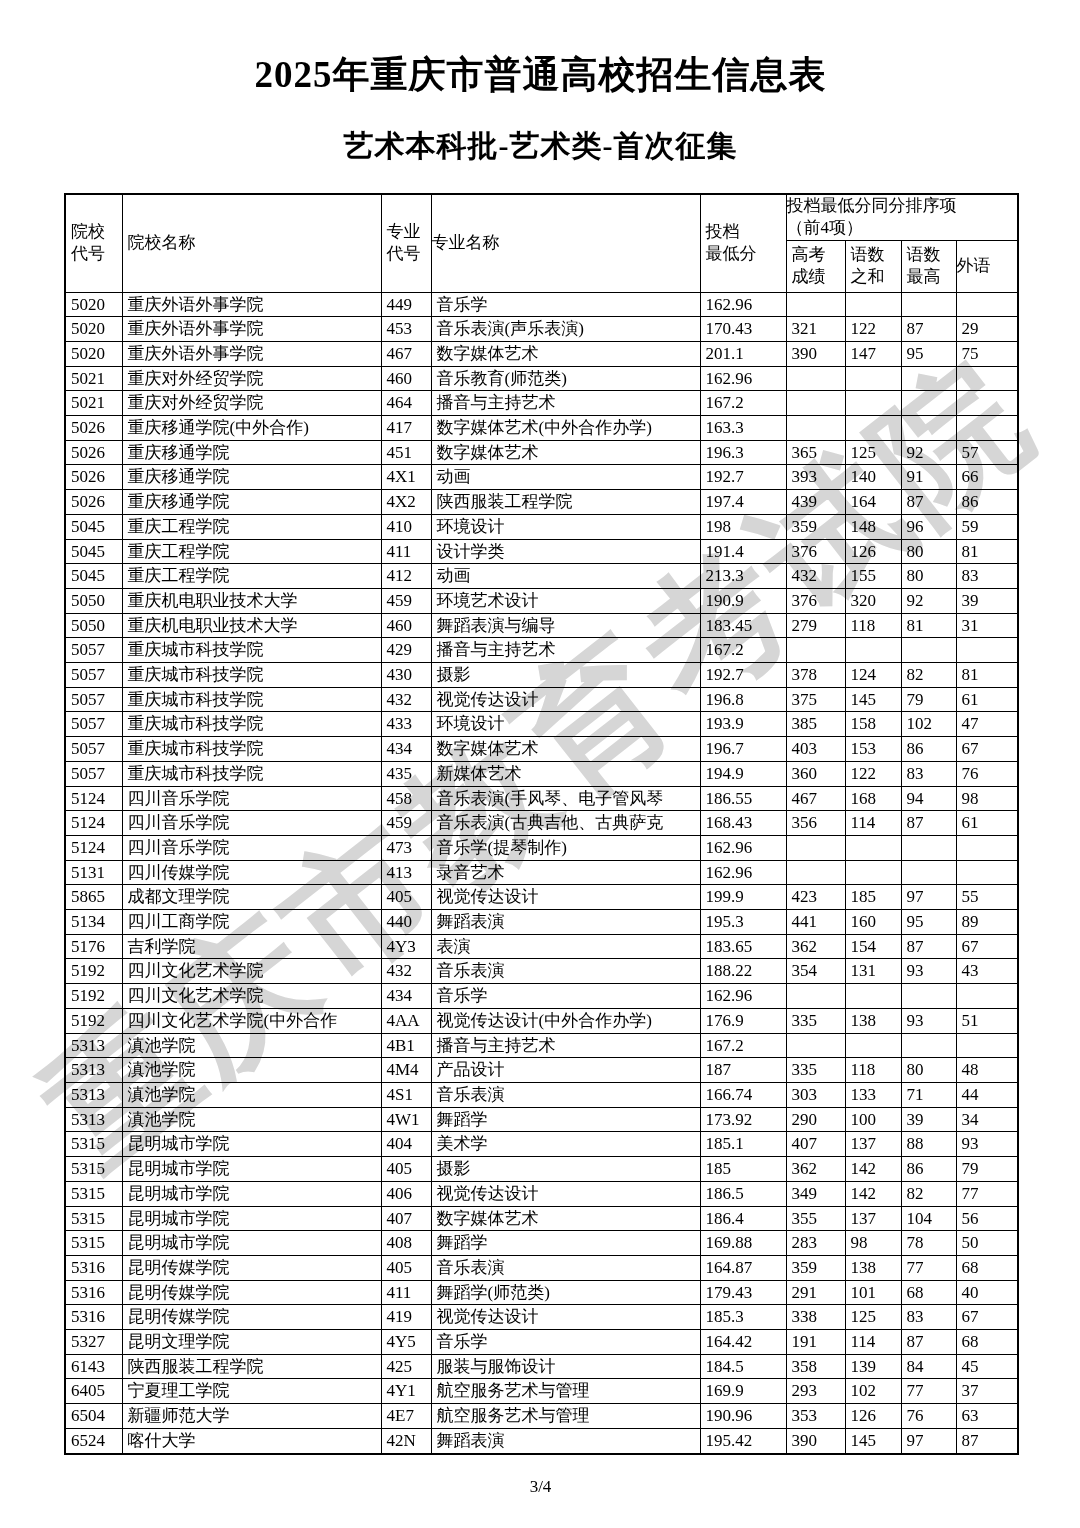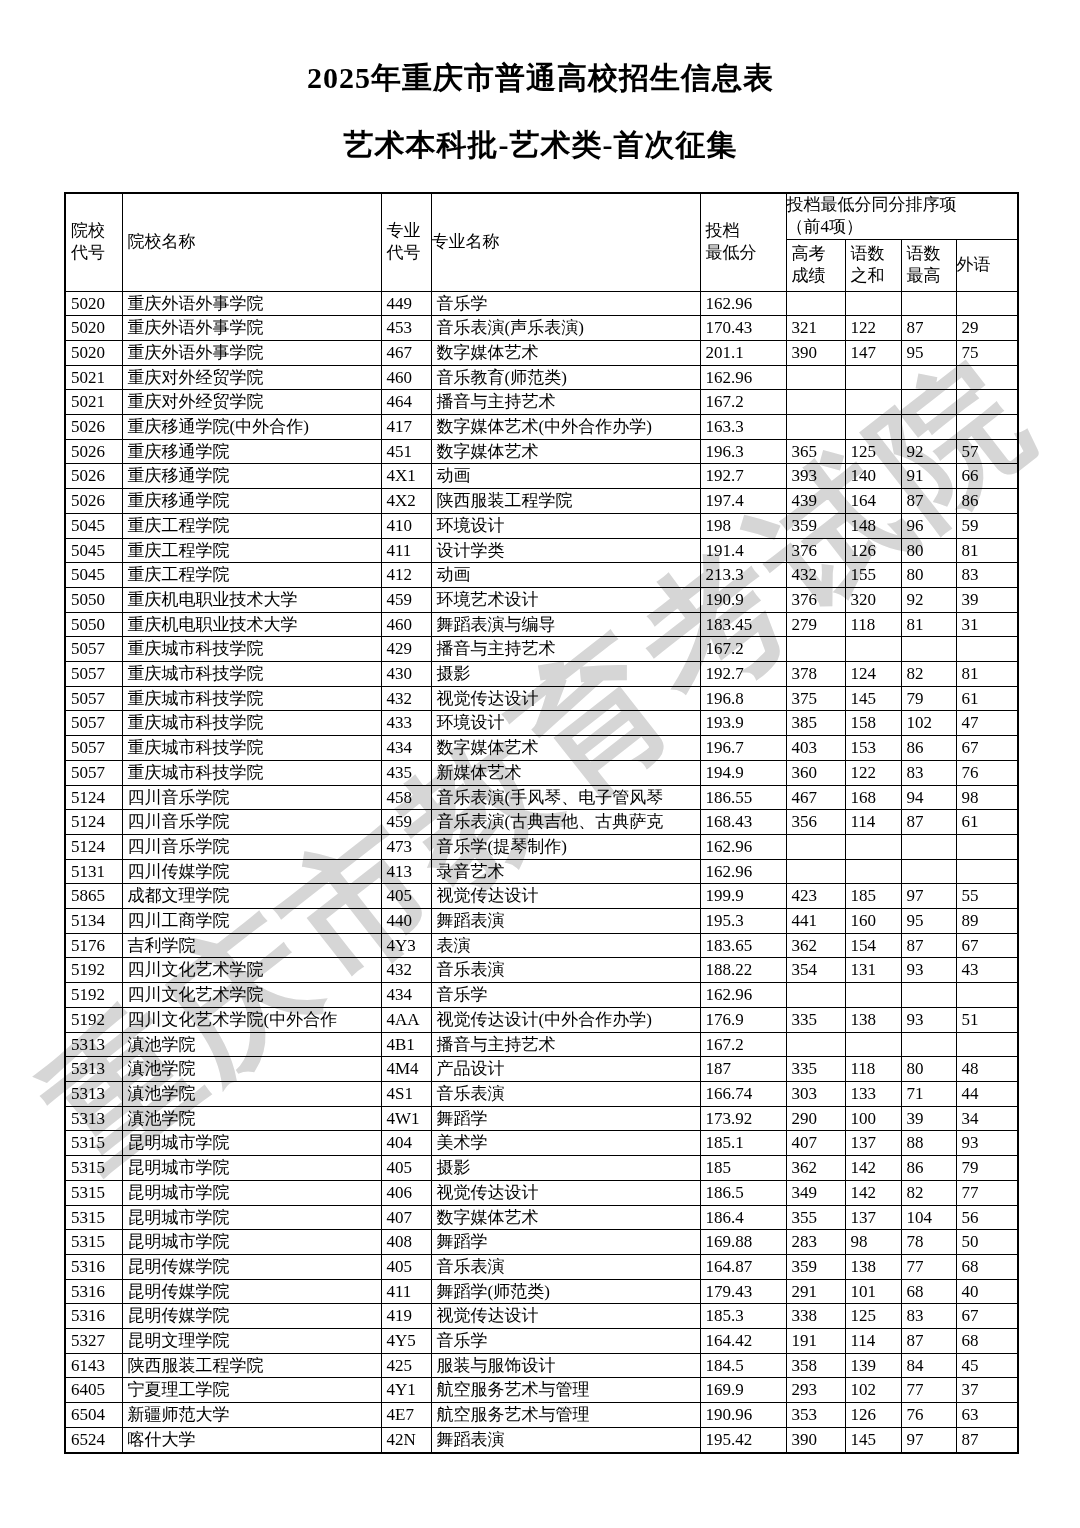--- a/index.html
+++ b/index.html
@@ -26,24 +26,23 @@
     font-weight: bold;
     pointer-events: none;
   }
   .content {
     position: relative;
     z-index: 1;
     padding: 50px 63px 0 64px;
   }
   .title {
     text-align: center;
-    font-size: 30px;
+    font-size: 37px;
     font-weight: bold;
     letter-spacing: 1px;
-    margin-top: 8px;
   }
   .subtitle {
     text-align: center;
     font-size: 30px;
     font-weight: bold;
     letter-spacing: 1px;
     margin-top: 26px;
     margin-bottom: 26px;
   }
   table.admissions {
@@ -646,13 +645,14 @@
           <td>舞蹈表演</td>
           <td>195.42</td>
           <td>390</td>
           <td>145</td>
           <td>97</td>
           <td>87</td>
         </tr>
       </tbody>
   </table>
 
+  <div class="footer">3/4</div>
 </div>
 
 </body></html>

